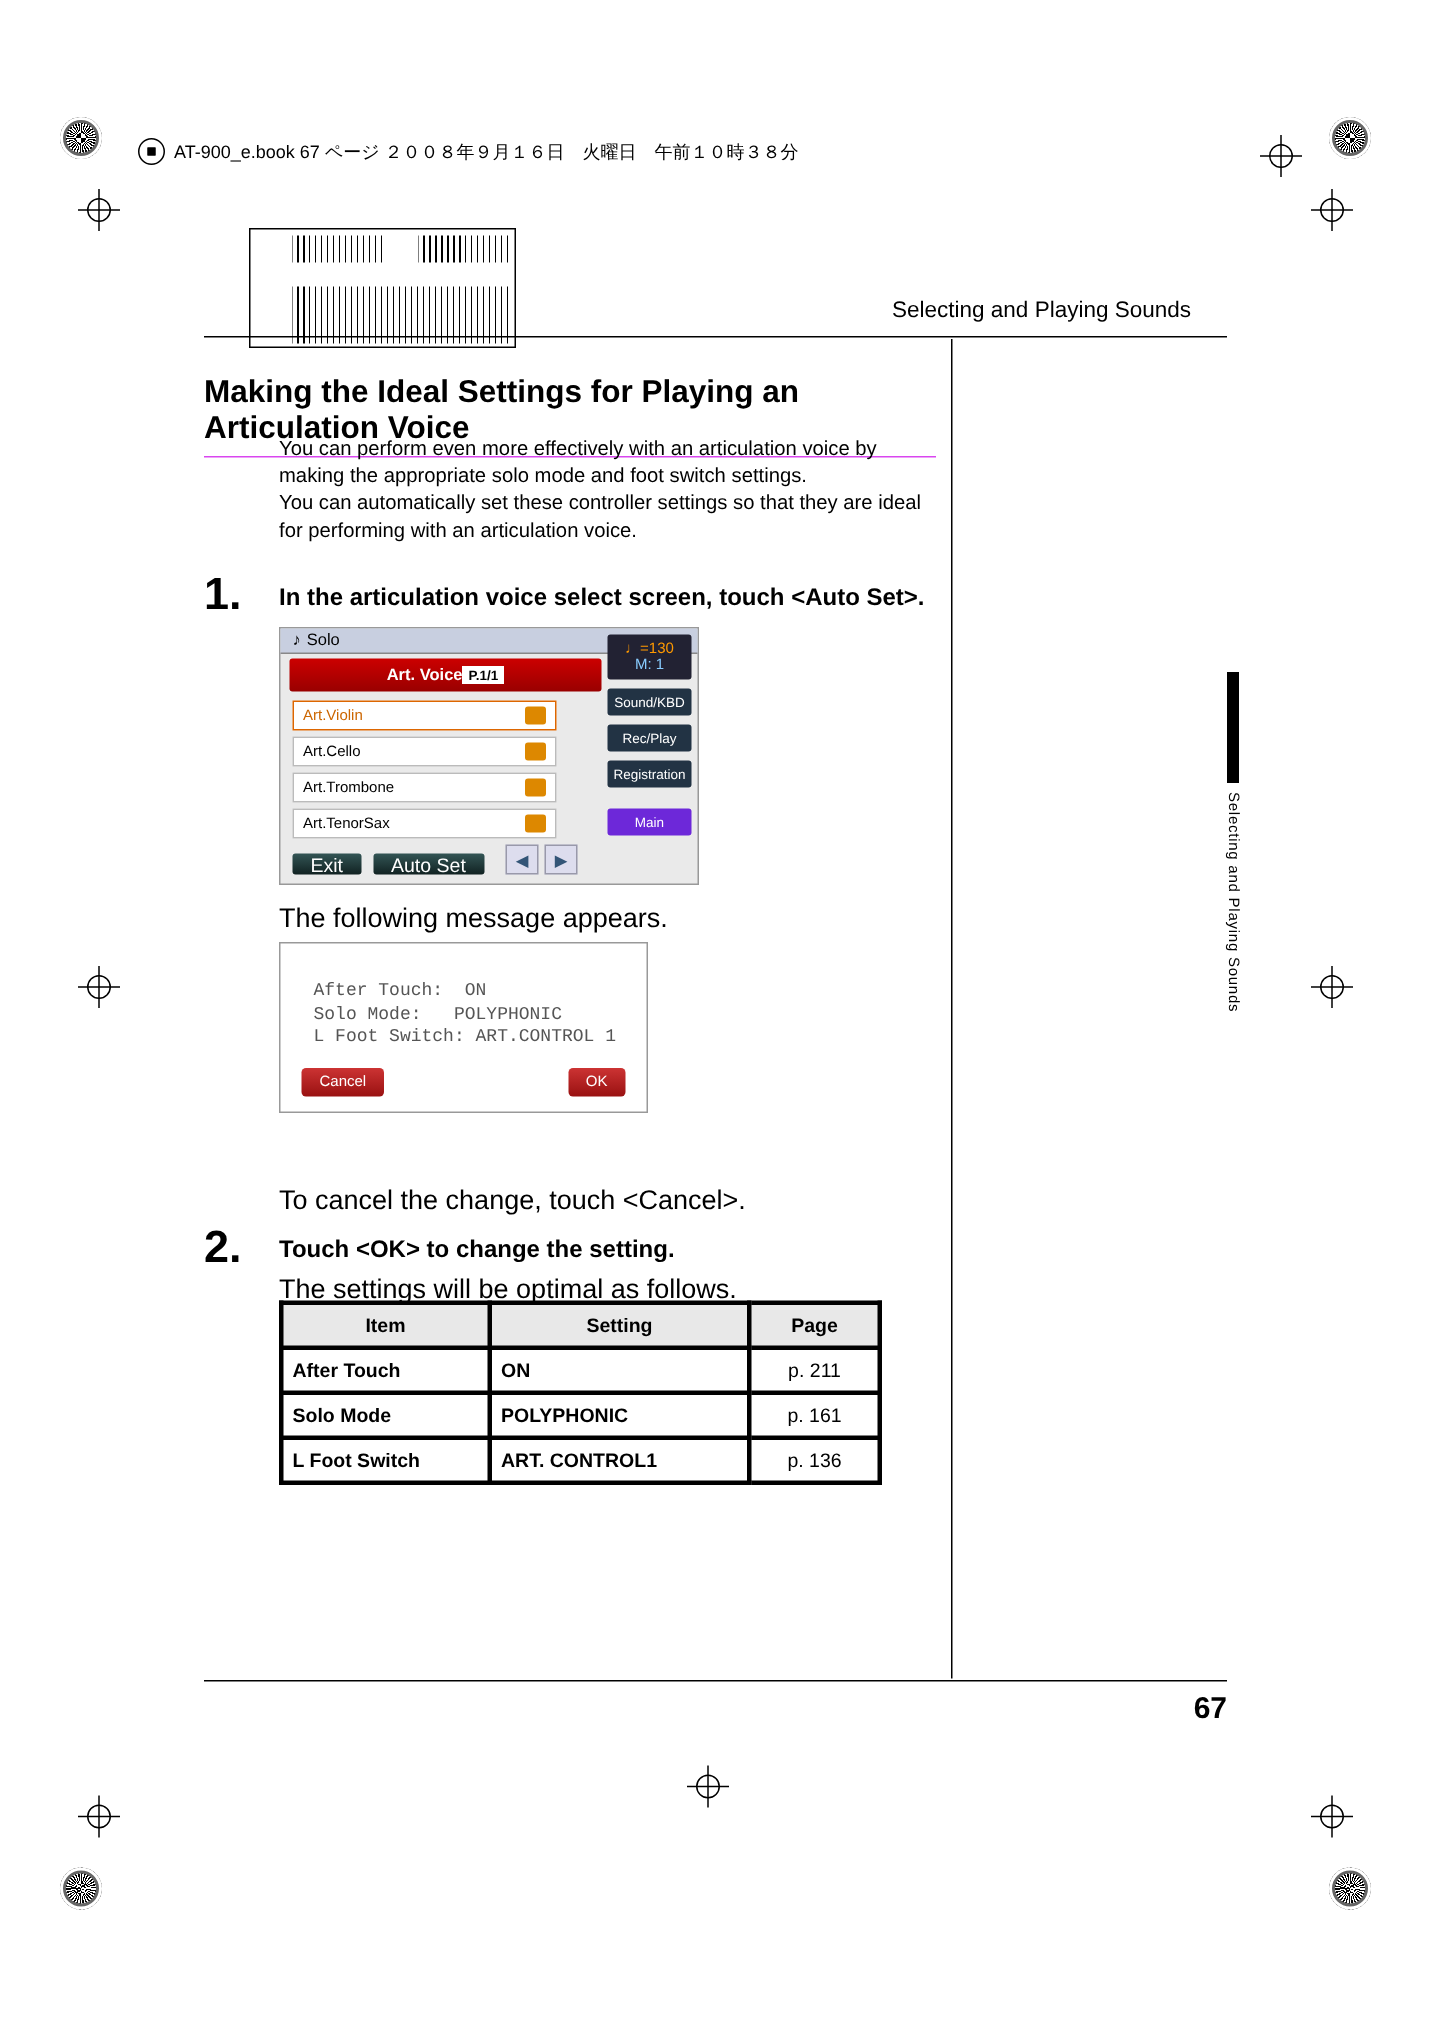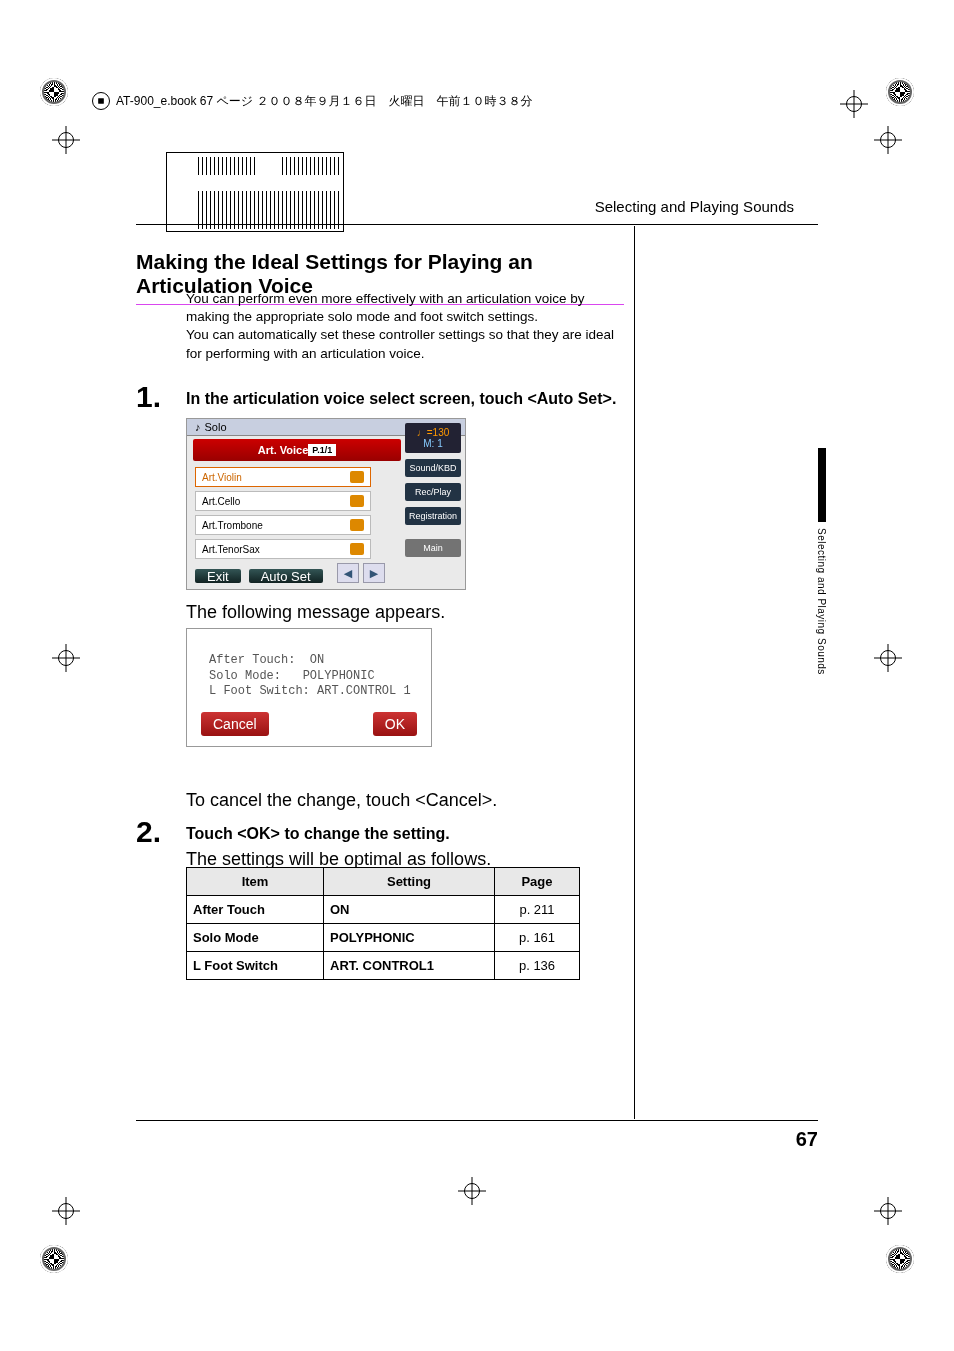--- a/index.html
+++ b/index.html
@@ -214,21 +214,21 @@
     line-height: 1.1;
   }
   .ss-side-btn {
     height: 18px;
     background: #234;
     color: #fff;
     font-size: 9px;
     display: flex; align-items: center; justify-content: center;
     border-radius: 2px;
   }
-  .ss-side-btn.main { background: #737373; }
+  .ss-side-btn.main { background: #6d28d9; }
 
   .caption {
     position: absolute;
     left: 186px;
     font-size: 18px;
   }
 
   .dialog {
     position: absolute;
     top: 628px;
@@ -244,34 +244,34 @@
   }
   .dialog .kv { margin-top: 10px; padding-left: 8px; }
   .dialog .dlg-btns {
     display: flex; justify-content: space-between;
     margin-top: 12px;
   }
   .dlg-btn {
     background: linear-gradient(#c33, #911);
     color: #fff;
     border-radius: 3px;
-    font-size: 14px;
+    font-size: 10px;
     padding: 3px 12px;
     font-family: Arial, sans-serif;
   }
 
   .settings-table {
     position: absolute;
     top: 867px;
     left: 186px;
     border-collapse: collapse;
     font-size: 13px;
   }
   .settings-table th, .settings-table td {
-    border: 1px solid #000000;
+    border: 3px solid #000000;
     padding: 6px 6px;
   }
   .settings-table th {
     background: #e8e8e8;
     font-weight: bold;
     text-align: center;
   }
   .settings-table td.page { text-align: center; }
   .settings-table td.item, .settings-table td.setting { font-weight: bold; }
 

